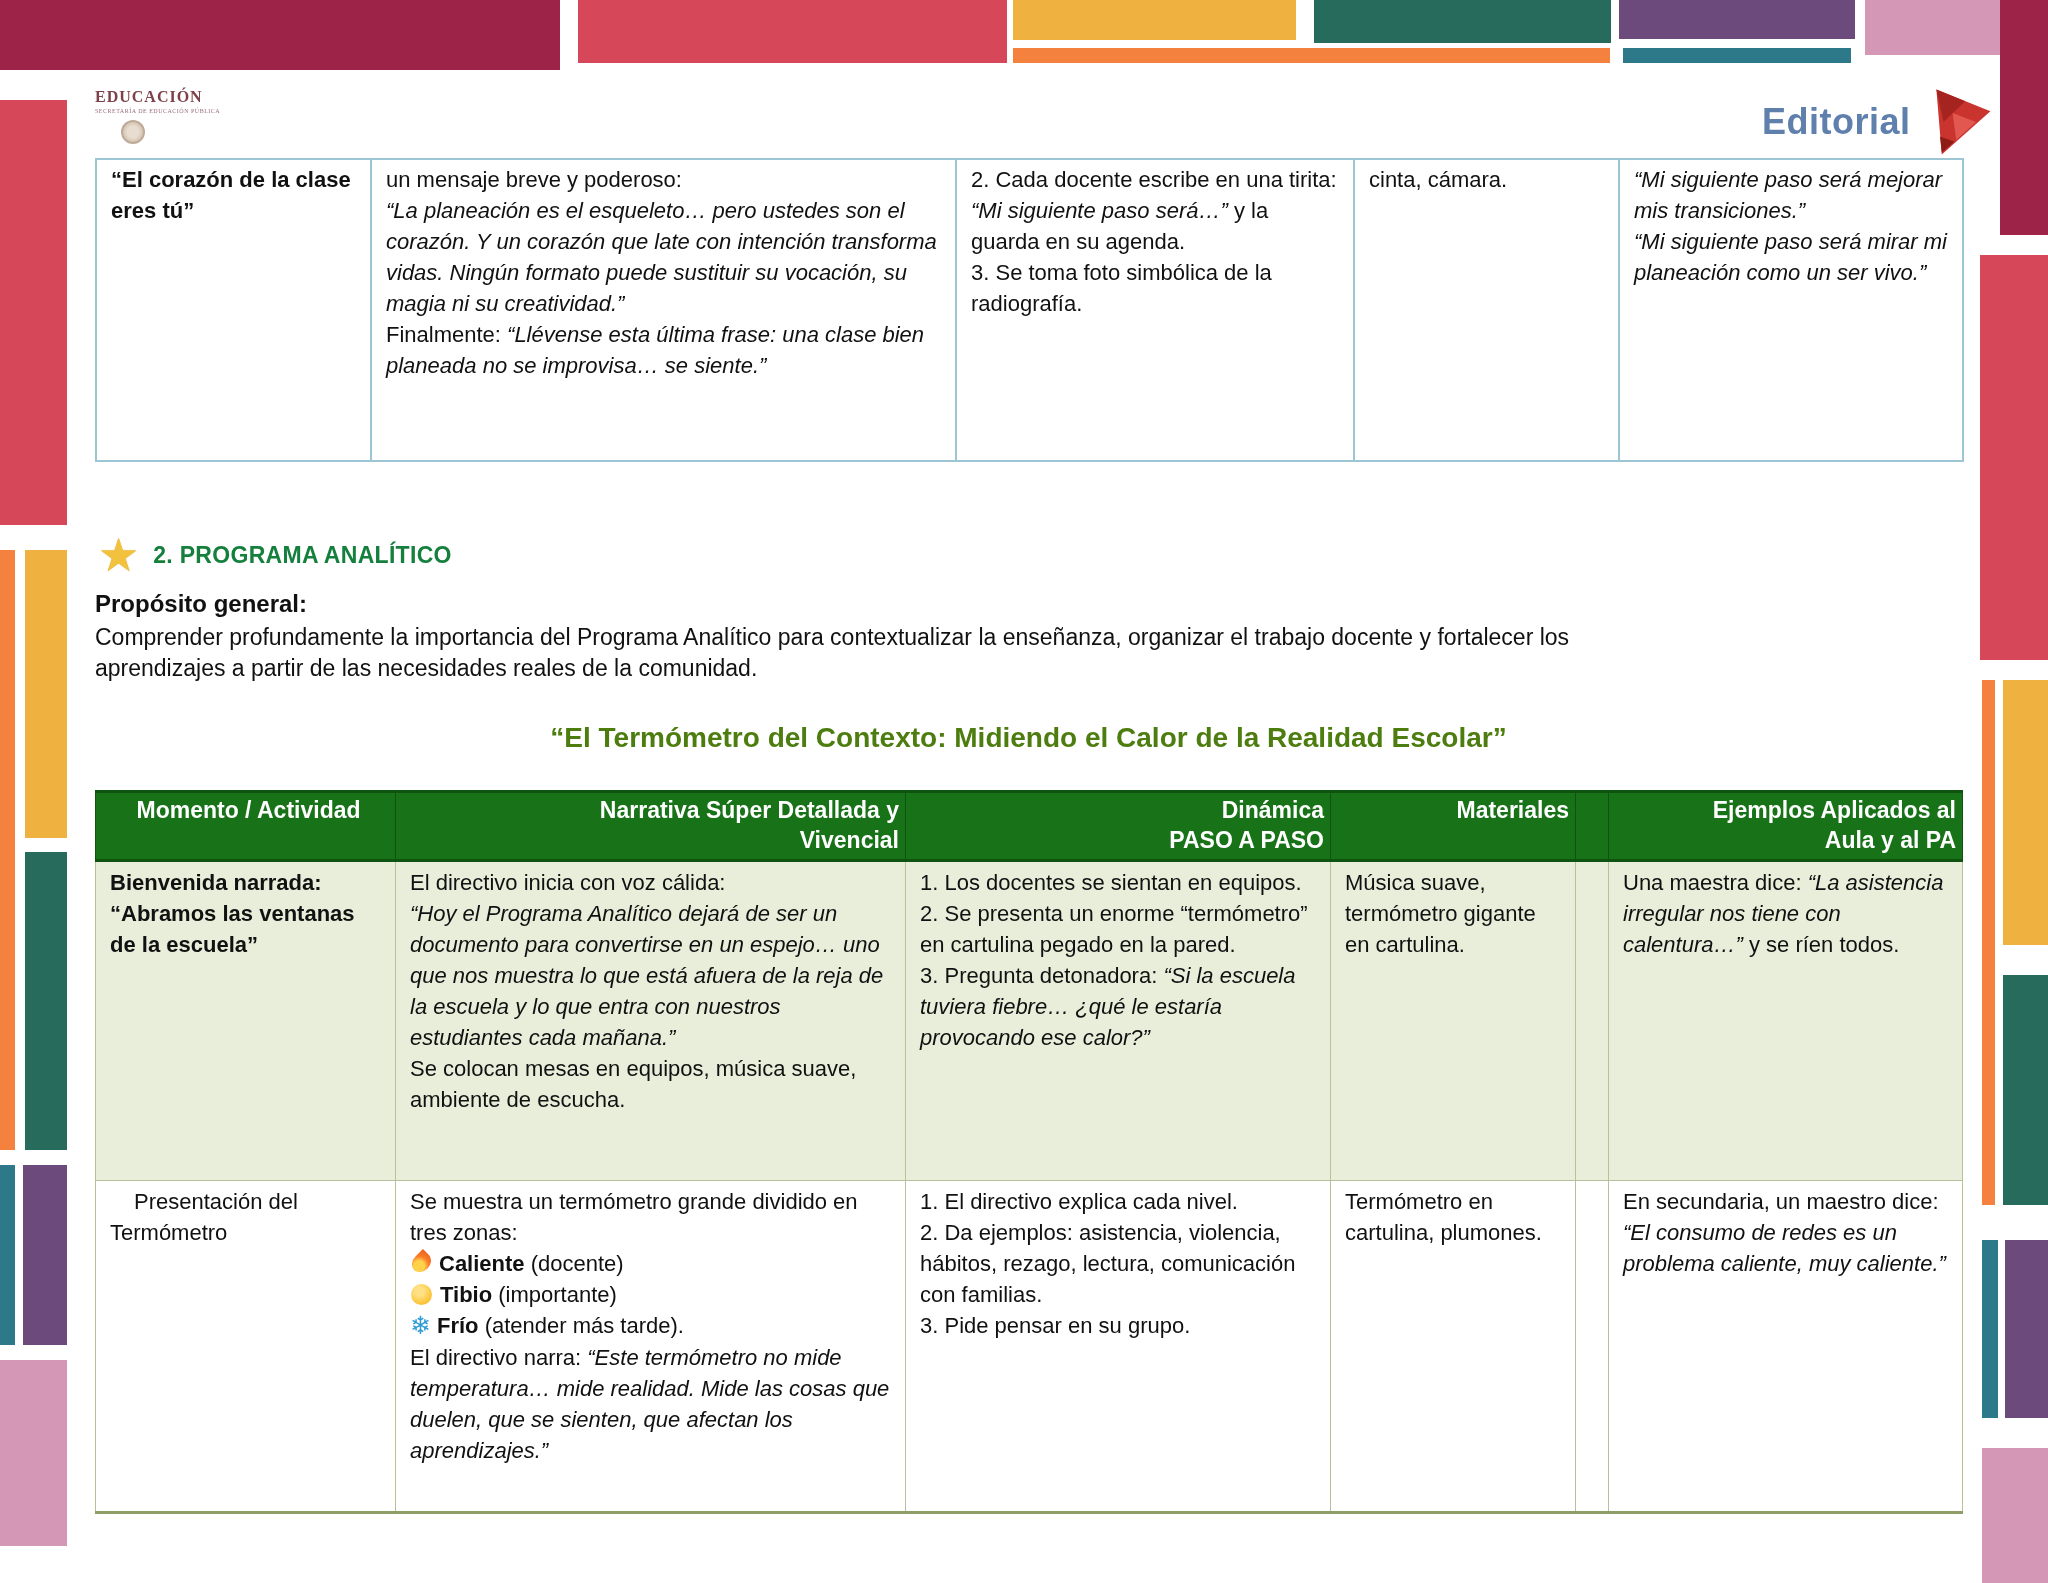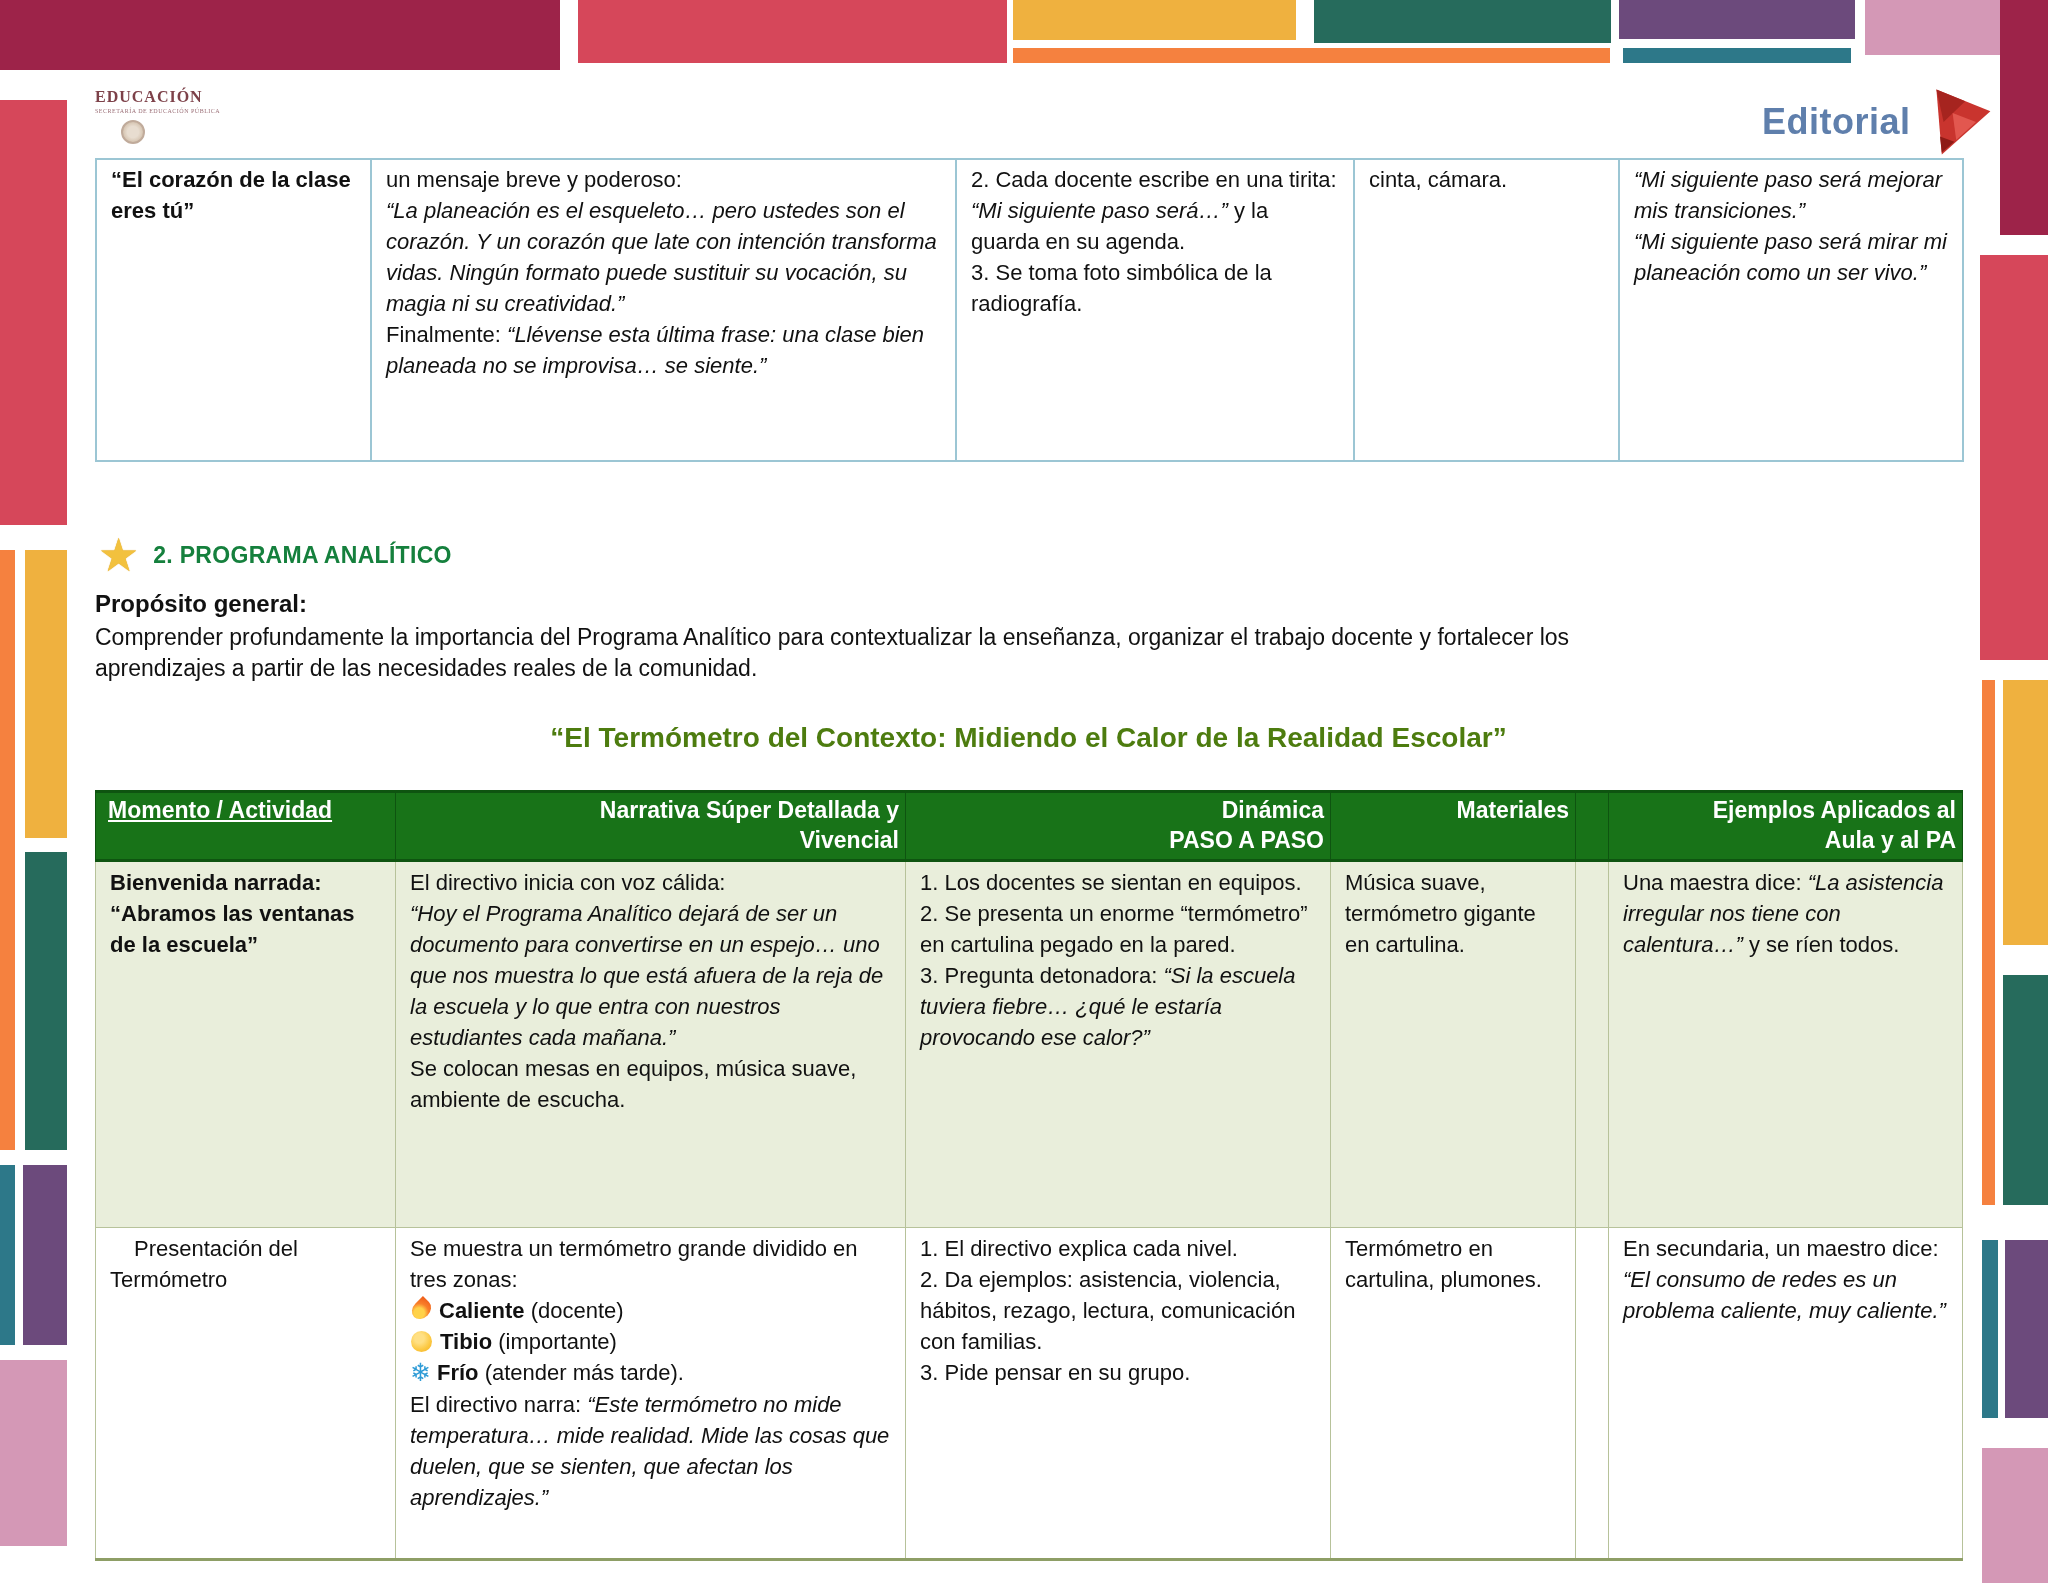--- a/index.html
+++ b/index.html
@@ -38,21 +38,21 @@
   .purpose-text  { position:absolute; left:95px; top:622px; width:1858px; font-size:23px; line-height:31px; white-space:pre-line; }
 
   .activity-title { position:absolute; left:95px; top:722px; width:1867px; text-align:center;
                     font-size:28px; font-weight:bold; color:#4d7c0f; }
 
   
   .ana-wrap { position:absolute; left:95px; top:790px; width:1867px; }
   .ana th { background:#187318; color:#fff; font-size:23px; line-height:30px; font-weight:bold;
             text-align:right; padding:2px 6px 4px 6px;
             border:1px solid #0E5410; border-top:3px solid #0E5410; border-bottom:3px solid #0E5410; }
-  .ana th.left { text-align:left; padding-left:12px;text-decoration:underline; }
+  .ana th.left { text-align:center; padding-left:12px; }
   .ana td { border:1px solid #B7C29A; padding:5px 12px 5px 14px; font-size:22px; line-height:31px; background:#fff; }
   .ana tr.tint td { background:#E9EEDB; }
   .ana { border-bottom:3px solid #8E9E66; }
 
   
   .ic { display:inline-block; }
   .flame-icon { width:17px; height:21px; margin:0 9px 0 3px; vertical-align:-2px;
                 border-radius:0 50% 50% 50%; transform:rotate(45deg);
                 background:radial-gradient(circle at 55% 70%, #ffd24a 0 30%, #f97f2a 55%, #ee5a17 100%); }
   .warm-circle-icon { width:21px; height:21px; margin:0 8px 0 1px; vertical-align:-3px; border-radius:50%;
@@ -161,21 +161,21 @@
         <th class="left">Momento / Actividad</th>
         <th>Narrativa Súper Detallada y
 Vivencial</th>
         <th>Dinámica
 PASO A PASO</th>
         <th>Materiales</th>
         <th></th>
         <th>Ejemplos Aplicados al
 Aula y al PA</th>
       </tr>
-      <tr class="tint" style="height:367px;">
+      <tr class="tint" style="height:320px;">
         <td><span style="font-weight: bold;">Bienvenida narrada: “Abramos las ventanas de la escuela”</span></td>
         <td><span>El directivo inicia con voz cálida:
 </span><span style="font-style: italic;">“Hoy el Programa Analítico dejará de ser un documento para convertirse en un espejo… uno que nos muestra lo que está afuera de la reja de la escuela y lo que entra con nuestros estudiantes cada mañana.”</span><span>
 Se colocan mesas en equipos, música suave, ambiente de escucha.</span></td>
         <td><span>1. Los docentes se sientan en equipos.
 2. Se presenta un enorme “termómetro” en cartulina pegado en la pared.
 3. Pregunta detonadora: </span><span style="font-style: italic;">“Si la escuela tuviera fiebre… ¿qué le estaría provocando ese calor?”</span></td>
         <td><span>Música suave, termómetro gigante en cartulina.</span></td>
         <td></td>
         <td><span>Una maestra dice: </span><span style="font-style: italic;">“La asistencia irregular nos tiene con calentura…”</span><span> y se ríen todos.</span></td>

